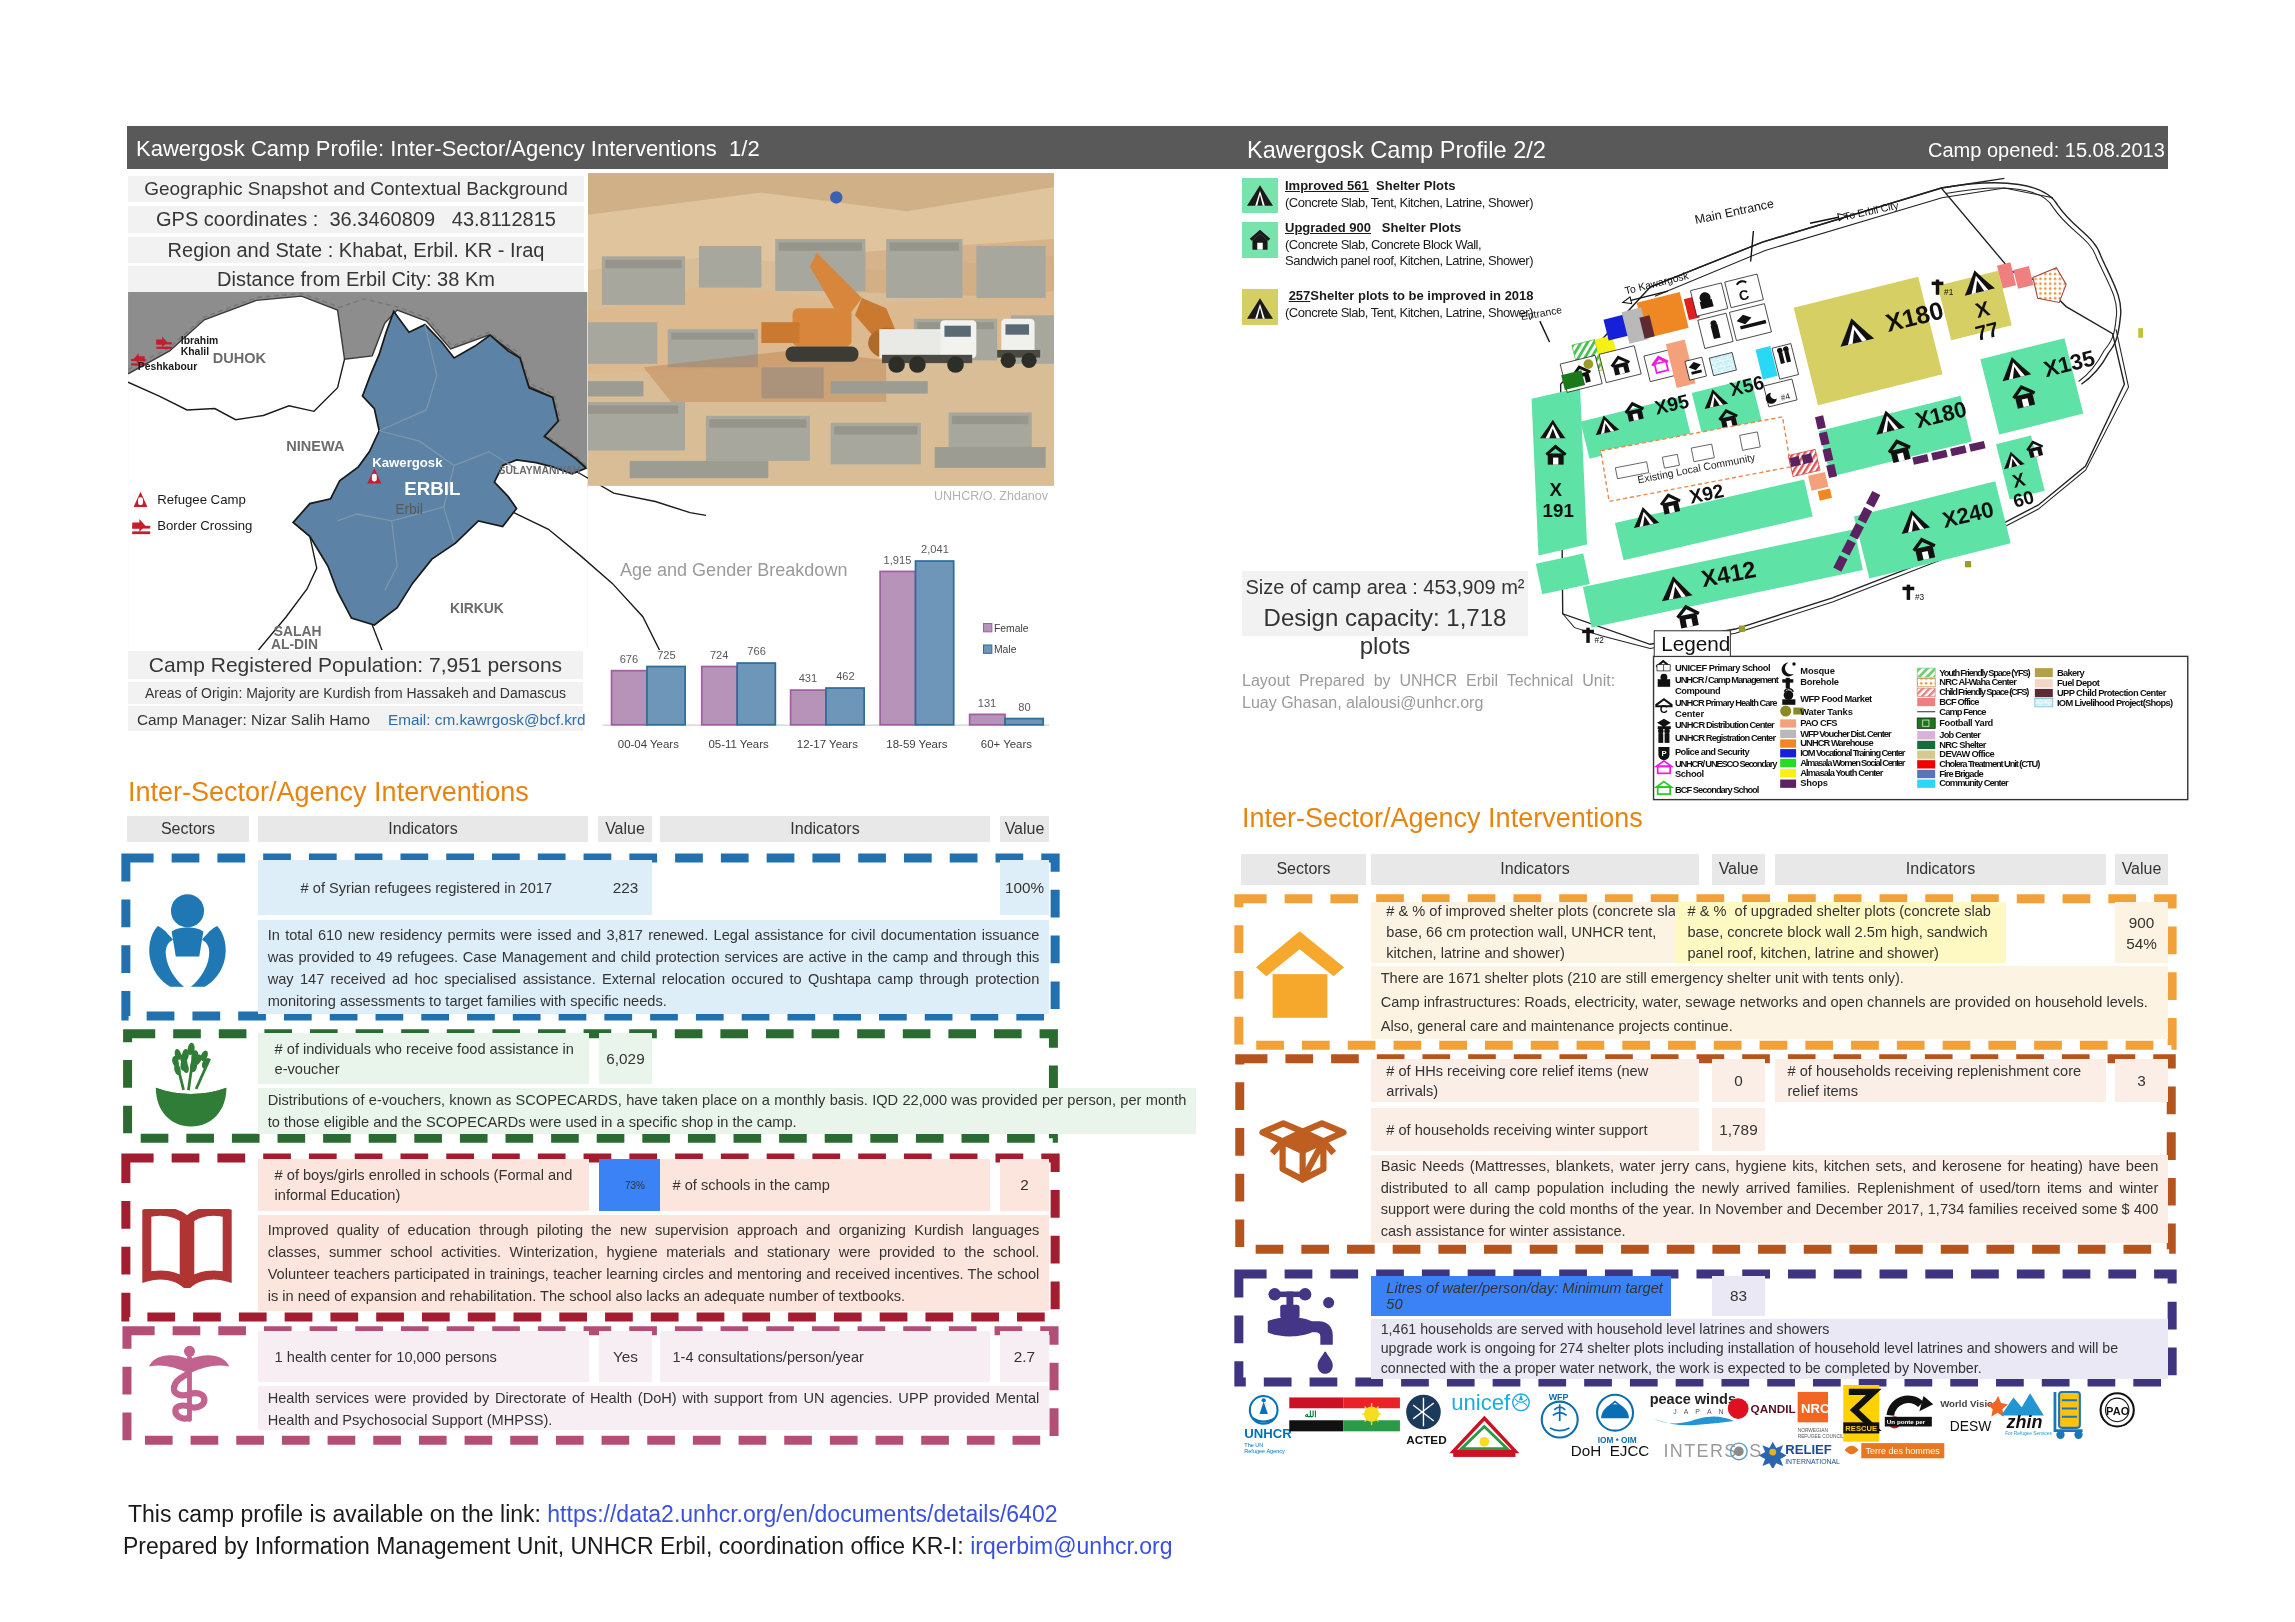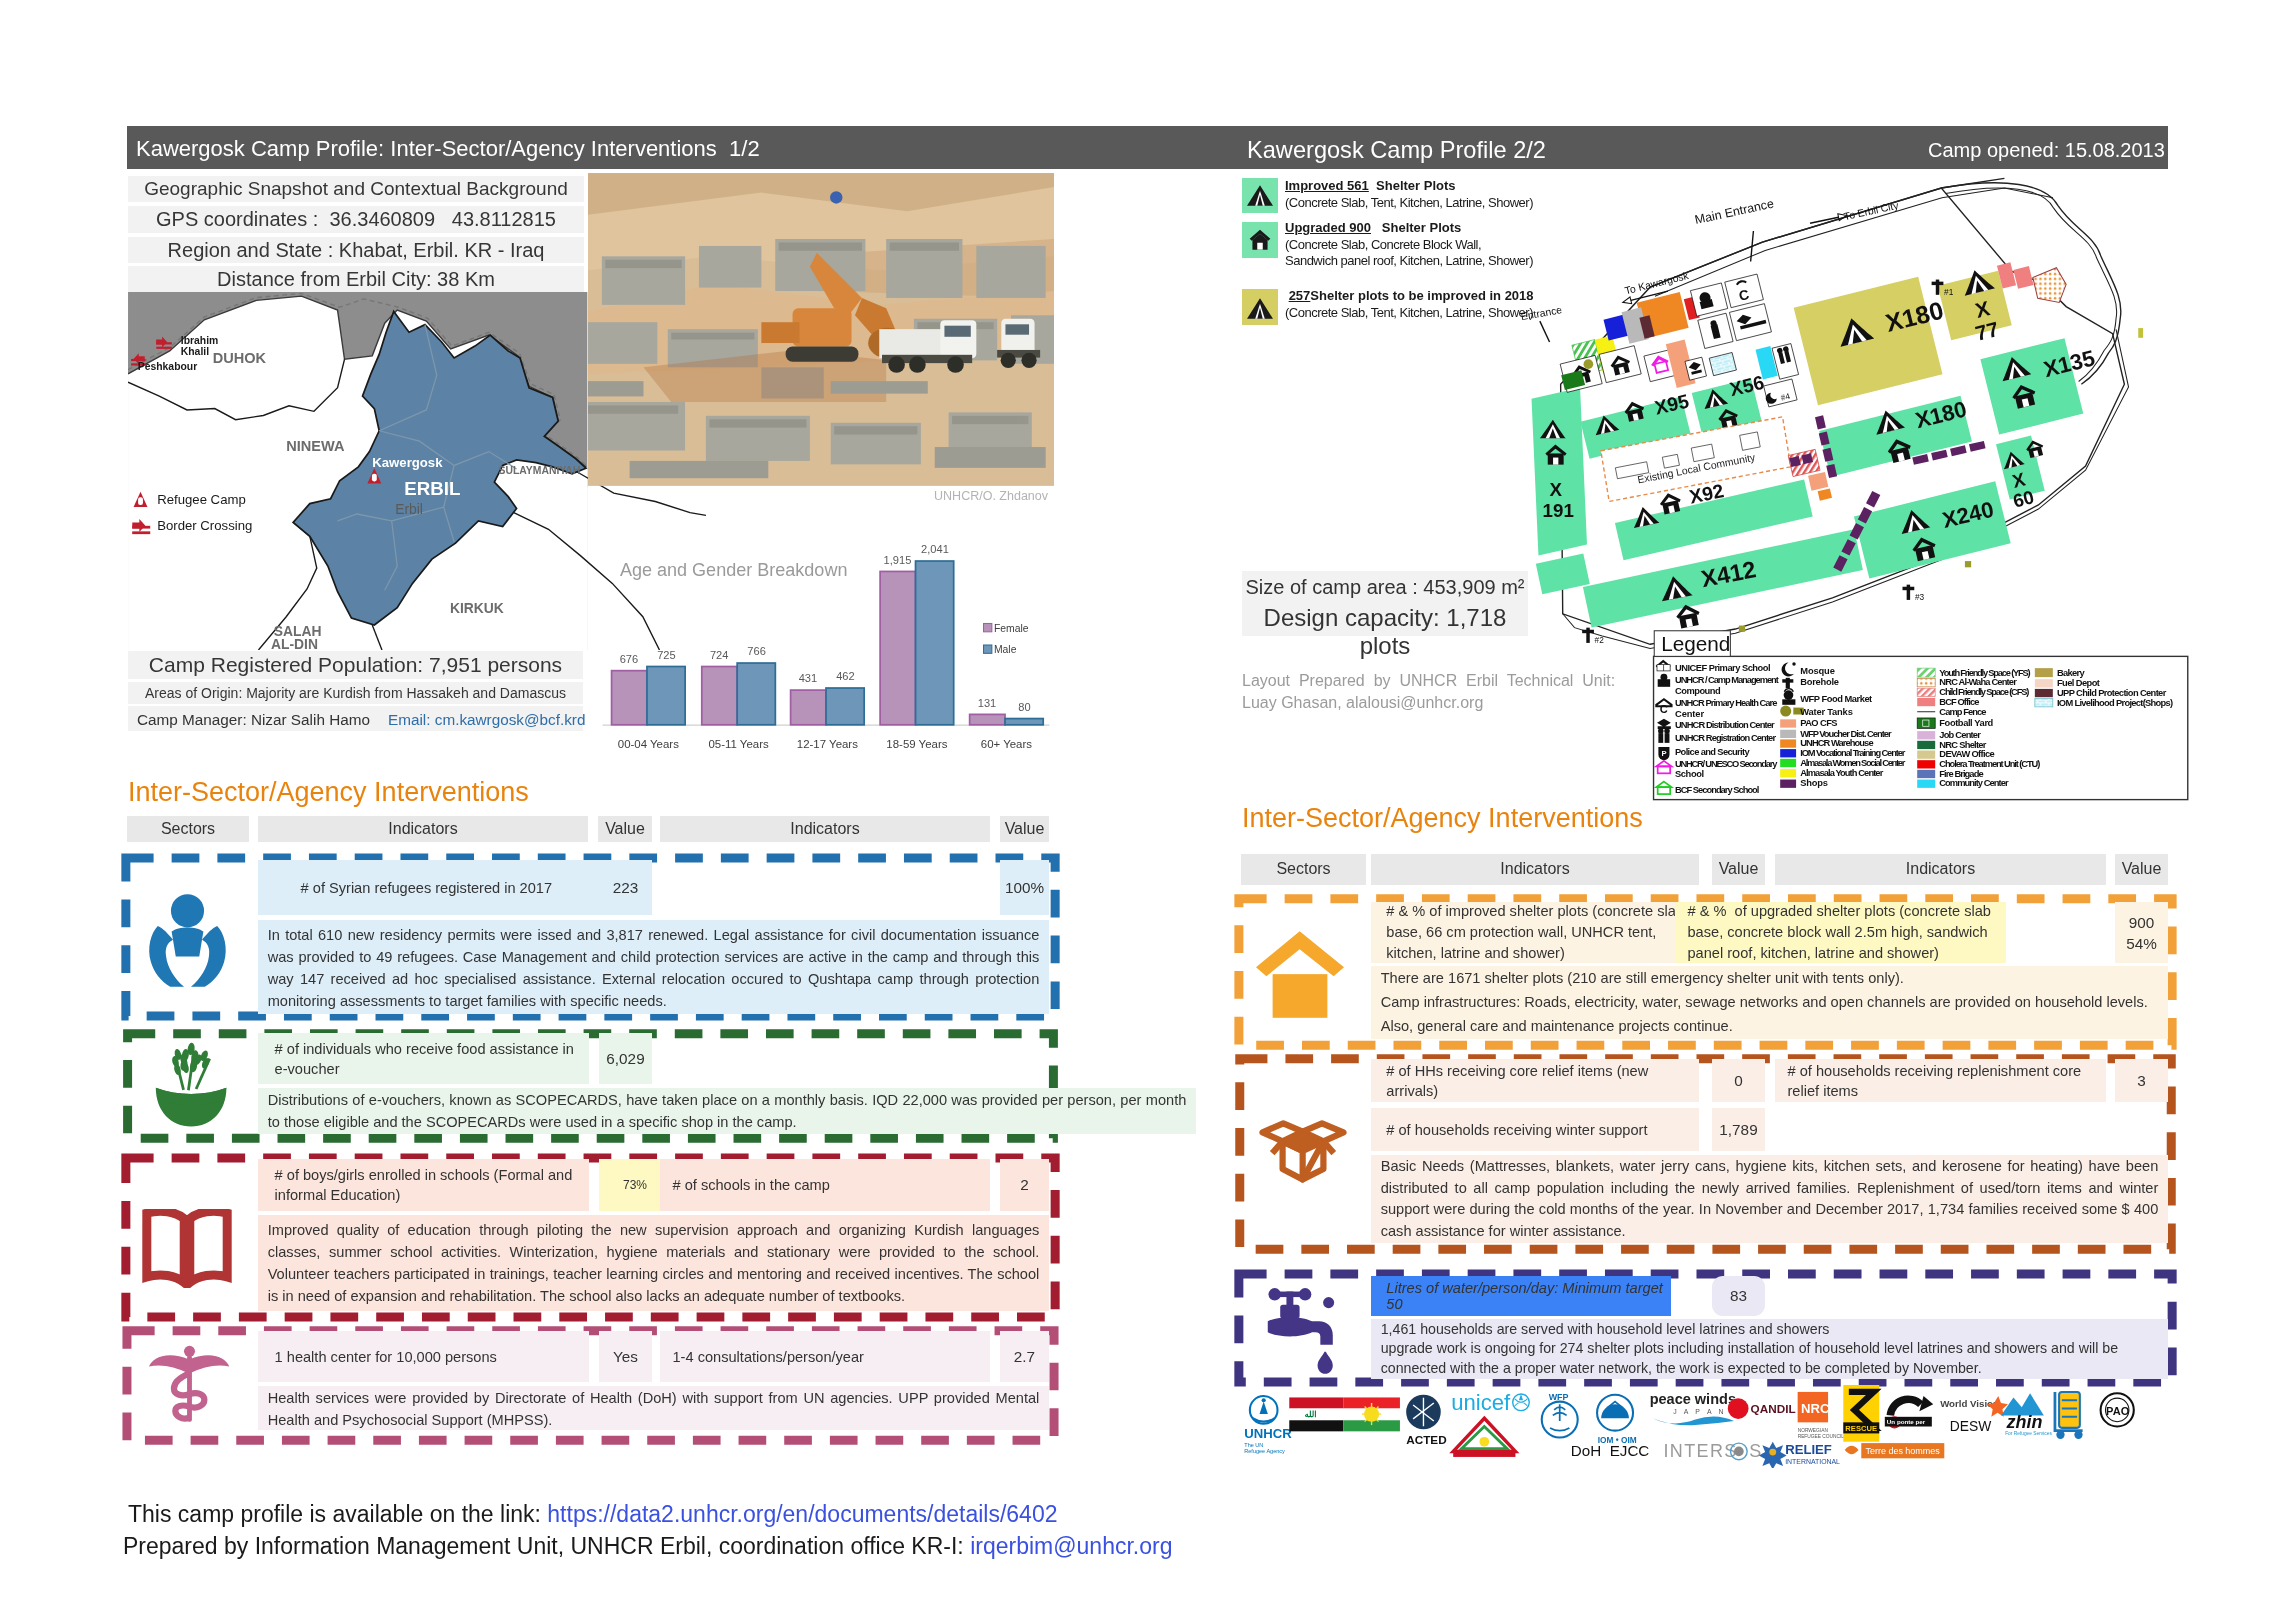--- a/index.html
+++ b/index.html
@@ -289,21 +289,21 @@
     </g>
   </g>
 </svg>
 
 <svg class="abs" style="left:121px;top:1153px;" width="939" height="169" viewBox="0 0 1354 243">
       <rect x="7" y="7" width="1340" height="229" fill="none" stroke="#a21d30" stroke-width="13" stroke-dasharray="40 26"></rect>
     </svg>
 <div class="abs cell" style="left:258px;top:1159px;width:331px;height:52px;background:#fce5dd;">
       <div style="padding-left:16.6px;font-size:14.6px;line-height:20px;"># of boys/girls enrolled in schools (Formal and informal Education)</div>
     </div>
-<div class="abs vcell" style="left:599px;top:1159px;width:72px;height:52px;background:#fef9c3;font-size:12px;">73%</div>
+<div class="abs vcell" style="left:599px;top:1159px;width:72px;height:52px;background:#3b82f6;font-size:10px;">73%</div>
 <div class="abs cell" style="left:660px;top:1159px;width:330px;height:52px;background:#fce5dd;">
       <div style="padding-left:12.5px;font-size:14.6px;"># of schools in the camp</div>
     </div>
 <div class="abs vcell" style="left:1000px;top:1159px;width:49px;height:52px;background:#fce5dd;font-size:15.3px;">2</div>
 <div class="abs para" style="left:258px;top:1215px;width:791px;height:96px;background:#fce5dd;">
   <div style="padding:3.5px 9.7px 0 9.7px;font-size:14.6px;line-height:22px;">Improved quality of education through piloting the new supervision approach and organizing Kurdish languages classes, summer school activities. Winterization, hygiene materials and stationary were provided to the school. Volunteer teachers participated in trainings, teacher learning circles and mentoring and received incentives. The school is in need of expansion and rehabilitation. The school also lacks an adequate number of textbooks.</div>
 </div>
 <svg class="abs" style="left:141px;top:1209px;" width="92" height="79" viewBox="0 0 132 114">
   <path d="M8,6 C28,0 50,4 62,14 L62,106 C50,96 28,92 8,98 Z" fill="none" stroke="#b13434" stroke-width="13"></path>
   <path d="M124,6 C104,0 82,4 70,14 L70,106 C82,96 104,92 124,98 Z" fill="none" stroke="#b13434" stroke-width="13"></path>
@@ -422,21 +422,21 @@
   </g>
   <polygon points="37,45 66,31 96,45 66,59" fill="#bf5e21"></polygon>
 </svg>
 
 <svg class="abs" style="left:1234px;top:1269px;" width="943" height="118" viewBox="0 0 1360 170">
       <rect x="7" y="7" width="1346" height="156" fill="none" stroke="#3f3480" stroke-width="13" stroke-dasharray="40 26"></rect>
     </svg>
 <div class="abs cell" style="left:1371px;top:1276px;width:300px;height:40px;background:#3b82f6;font-style:italic;">
       <div style="padding-left:15.3px;font-size:14.6px;">Litres of water/person/day: Minimum target 50</div>
     </div>
-<div class="abs vcell" style="left:1712px;top:1276px;width:53px;height:40px;background:#eae8f4;font-size:15.3px;border-radius:11px;">83</div>
+<div class="abs vcell" style="left:1712px;top:1276px;width:53px;height:40px;background:#eae8f4;font-size:15.3px;">83</div>
 <div class="abs" style="left:1371px;top:1319px;width:797px;height:60px;background:#eae8f4;">
   <div style="padding:0.7px 9.7px 0 9.7px;font-size:14.2px;line-height:19.4px;color:#333;">1,461 households are served with household level latrines and showers<br>upgrade work is ongoing for 274 shelter plots including installation of household level latrines and showers and will be connected with the a proper water network, the work is expected to be completed by November.</div>
 </div>
 <svg class="abs" style="left:1265px;top:1285px;" width="83" height="94" viewBox="0 0 120 135">
   <g fill="#453587">
     <circle cx="14" cy="13" r="9"></circle>
         <circle cx="58" cy="13" r="9"></circle>
         <circle cx="92" cy="25" r="8"></circle>
     <rect x="12" y="9" width="48" height="8"></rect>
     <rect x="31" y="9" width="10" height="22"></rect>

